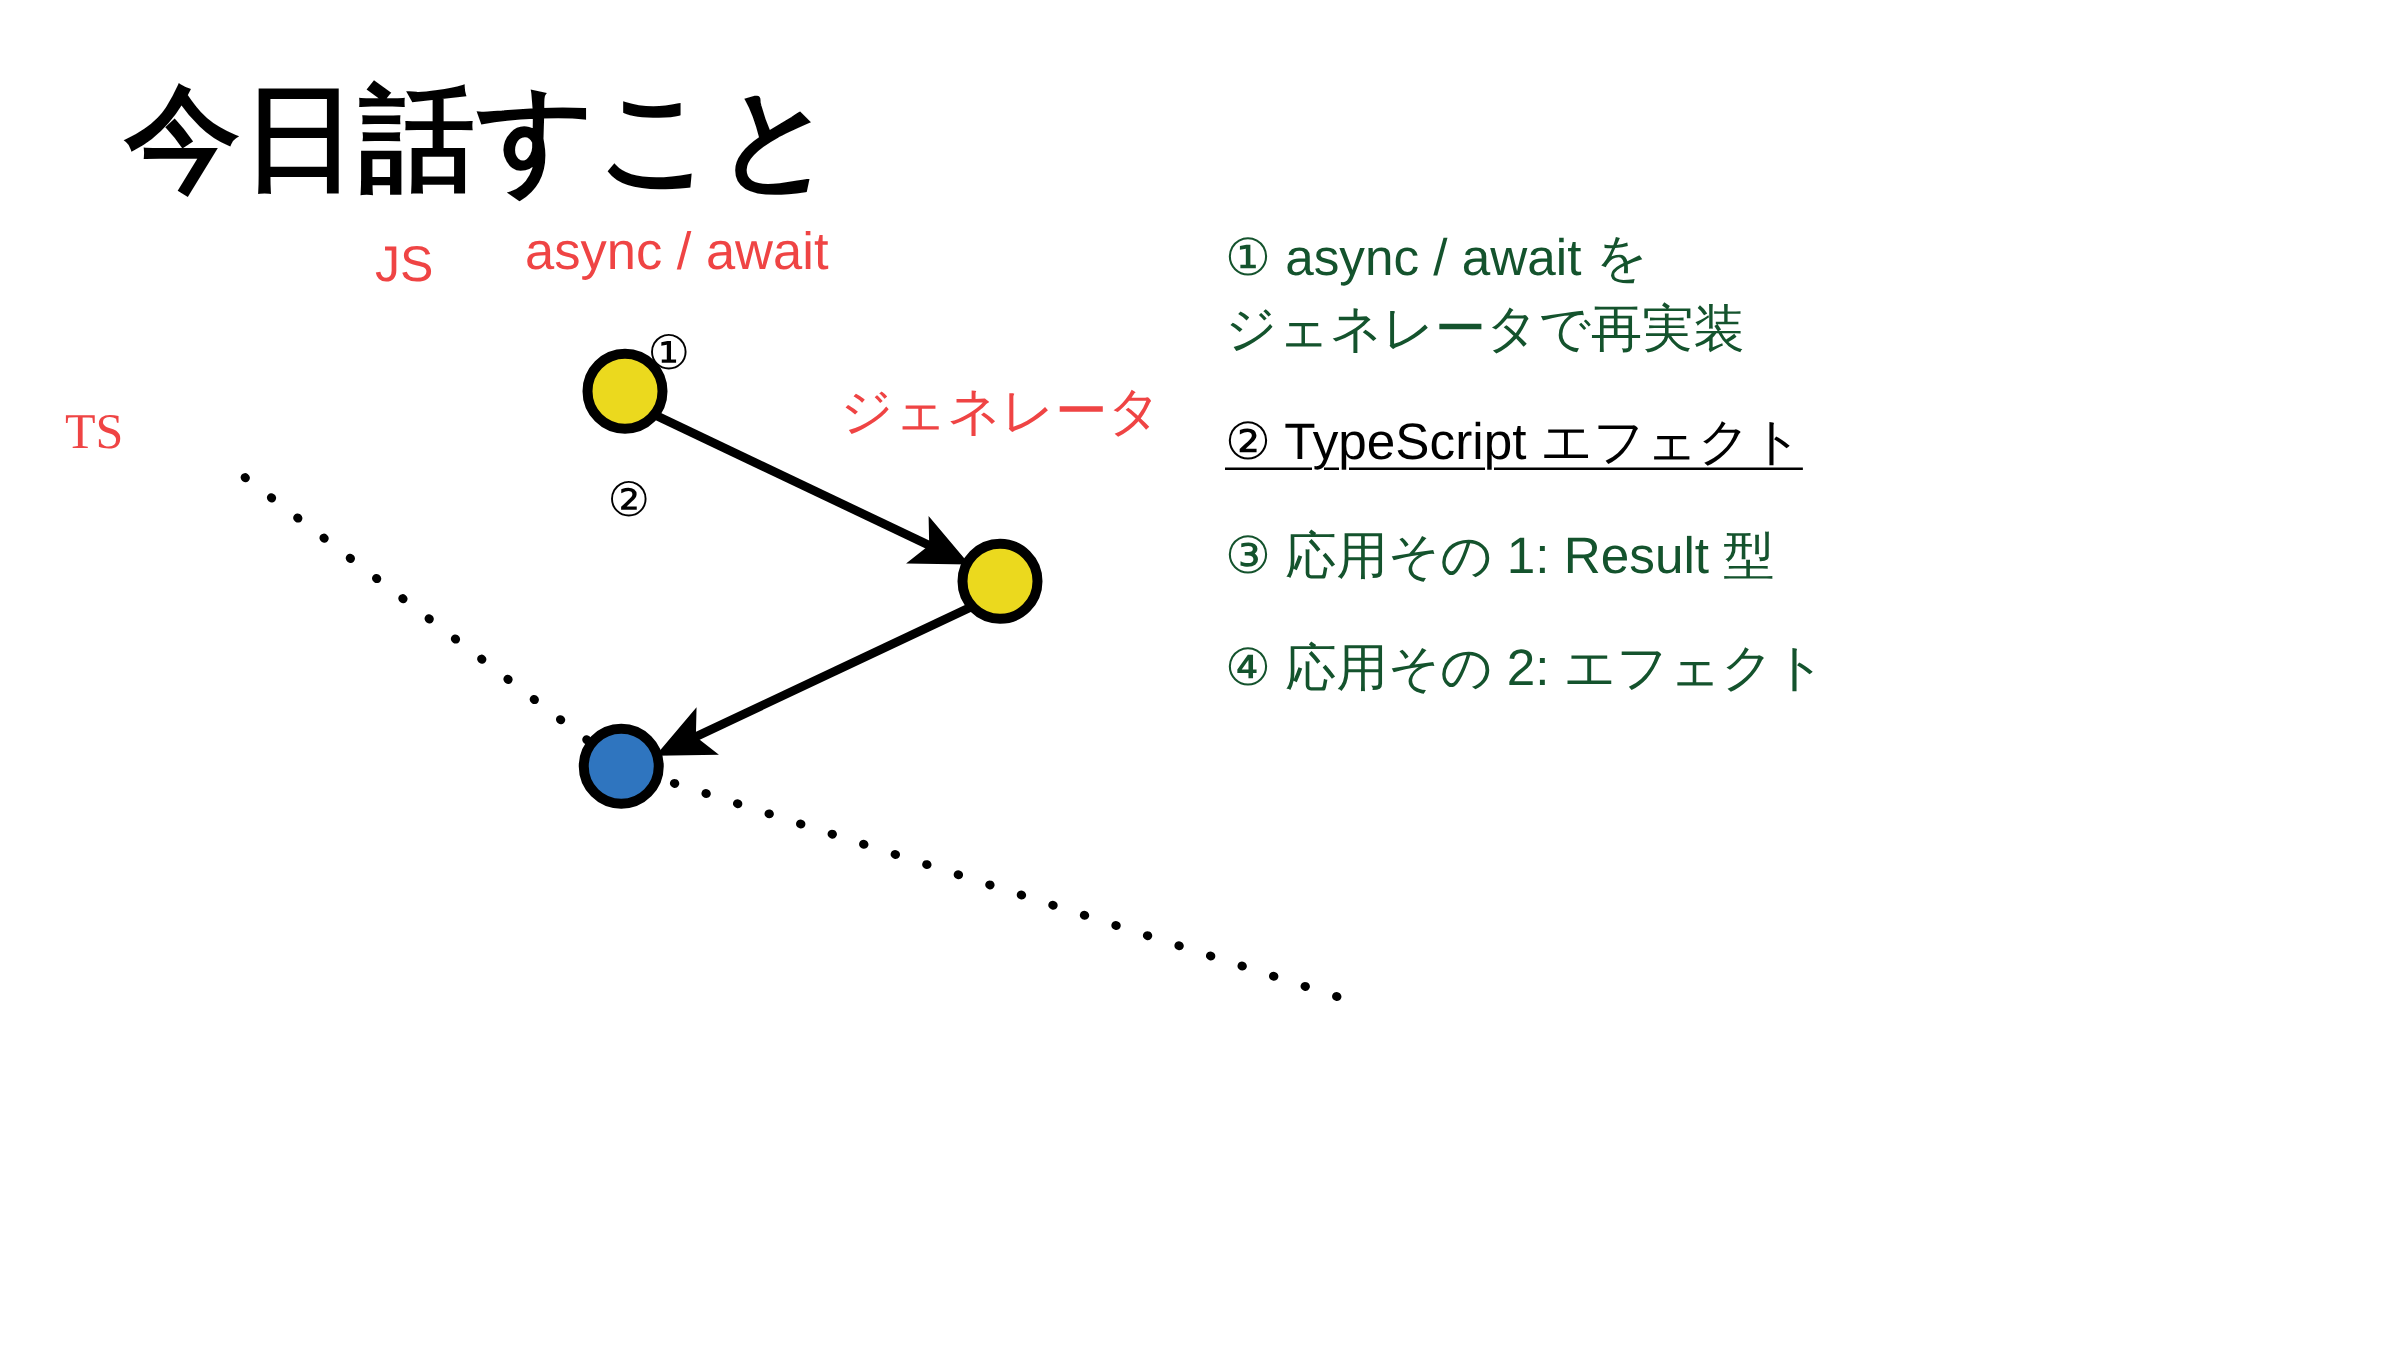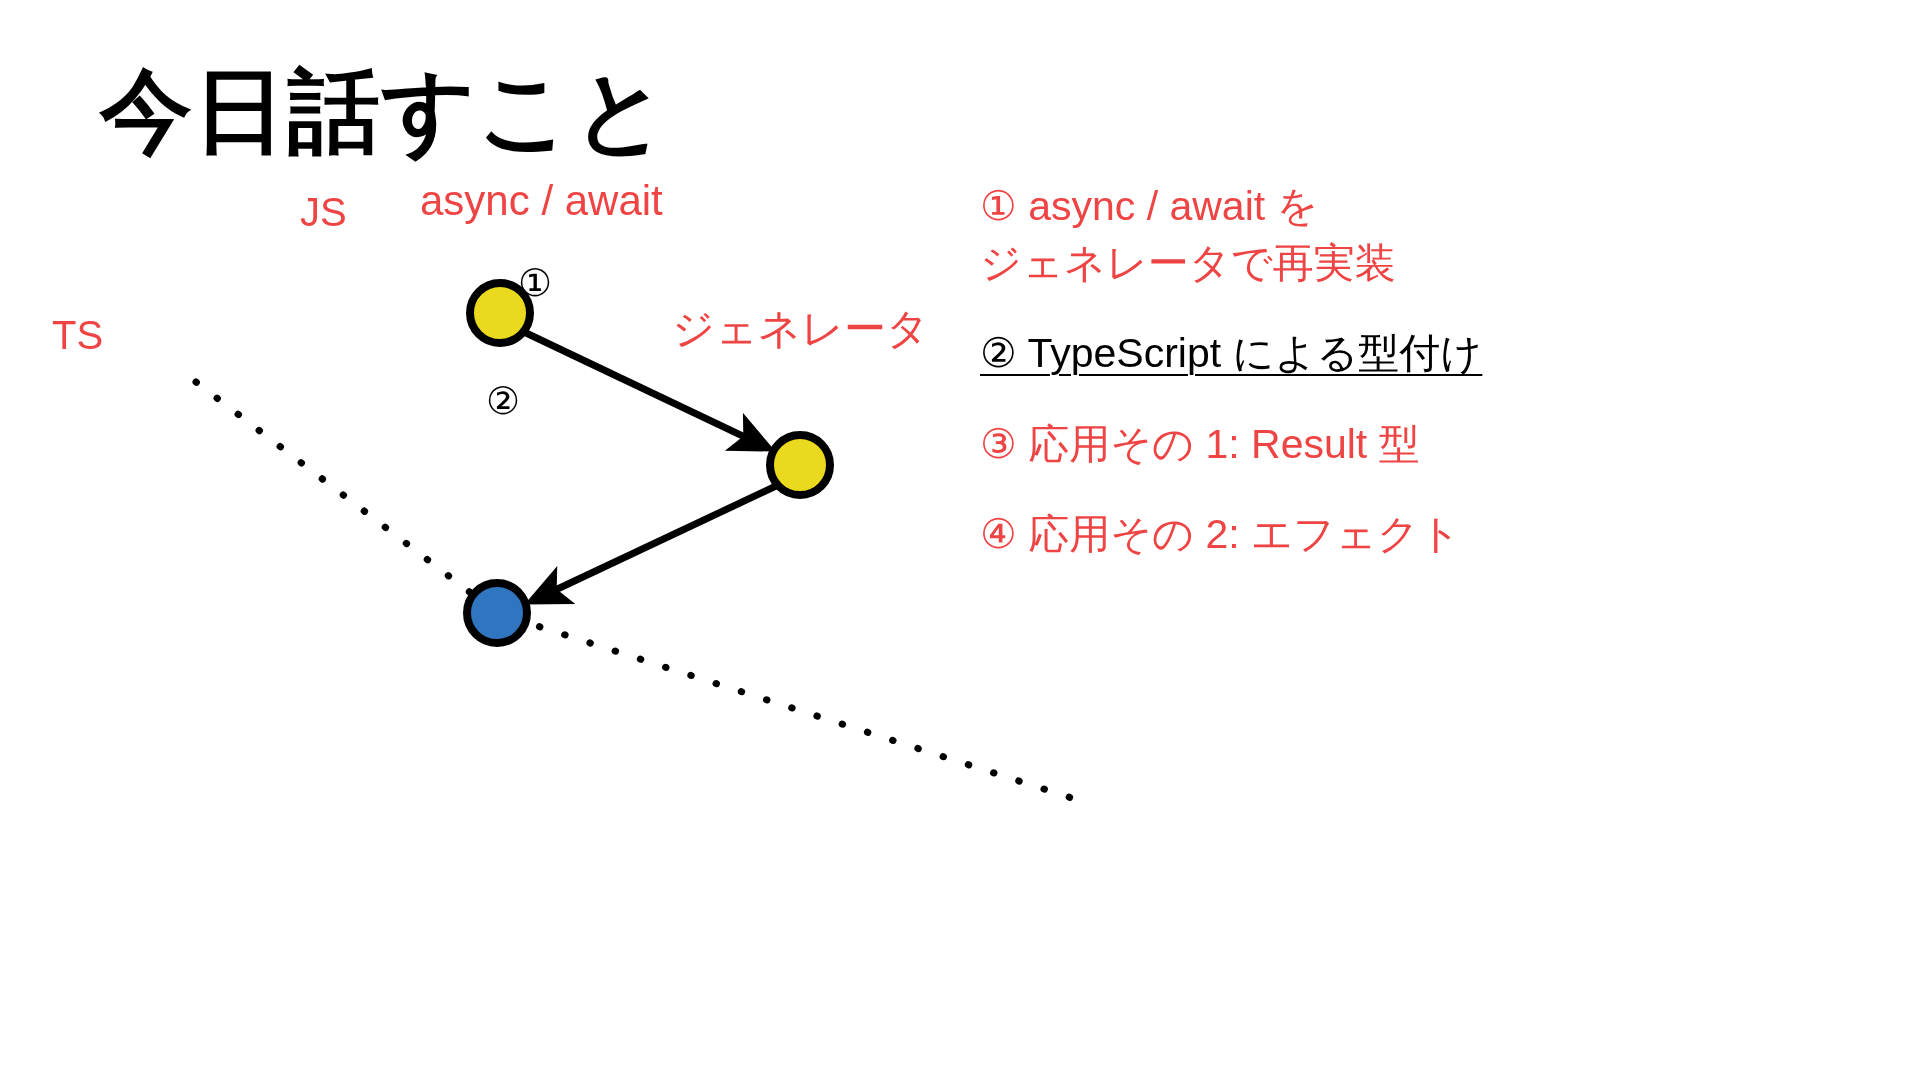--- a/index.html
+++ b/index.html
@@ -58,21 +58,21 @@
   .diagram-label {
     position: absolute;
     font-family: "Liberation Sans", "DejaVu Sans", sans-serif;
     font-size: 40px;
     font-weight: 400;
     color: #ef4444;
     white-space: nowrap;
     line-height: 1;
   }
   .label-js    { left: 300px; top: 32px; }
-  .label-ts    { left: 52px;  top: 155px; }
+  .label-ts    { left: 52px;  top: 165px; font-family: Liberation Serif, serif; }
   .label-async { left: 420px; top: 20px; font-size: 42px; }
   .label-gen   { left: 672px; top: 148px; font-size: 42px; }
 
   .step-marker {
     position: absolute;
     font-family: "Liberation Sans", "DejaVu Sans", sans-serif;
     font-size: 38px;
     color: #000000;
     line-height: 1;
     white-space: nowrap;
@@ -84,21 +84,21 @@
   #agenda {
     position: absolute;
     left: 980px;
     top: 178px;
     width: 900px;
   }
   .agenda-item {
     font-family: "Liberation Sans", "DejaVu Sans", sans-serif;
     font-size: 41px;
     line-height: 1.38;
-    color: #ef4444;
+    color: #14532d;
     white-space: pre-line;
     margin-bottom: 34px;
     display: block;
     text-decoration: none;
   }
   .agenda-item.active {
     color: #000000;
     text-decoration: underline;
     text-decoration-thickness: 2px;
     text-underline-offset: 7px;
@@ -142,18 +142,18 @@
     <div class="diagram-label label-async">async / await</div>
 
     <div class="step-marker step-1">①</div>
 
     <div class="step-marker step-2">②</div>
   </div>
 
   <div id="agenda">
     <div class="agenda-item">① async / await を
      ジェネレータで再実装</div>
-    <div class="agenda-item active">② TypeScript による型付け</div>
+    <div class="agenda-item active">② TypeScript エフェクト</div>
     <div class="agenda-item">③ 応用その 1: Result 型</div>
     <div class="agenda-item">④ 応用その 2: エフェクト</div>
   </div>
 
 </div>
 
 </body></html>

